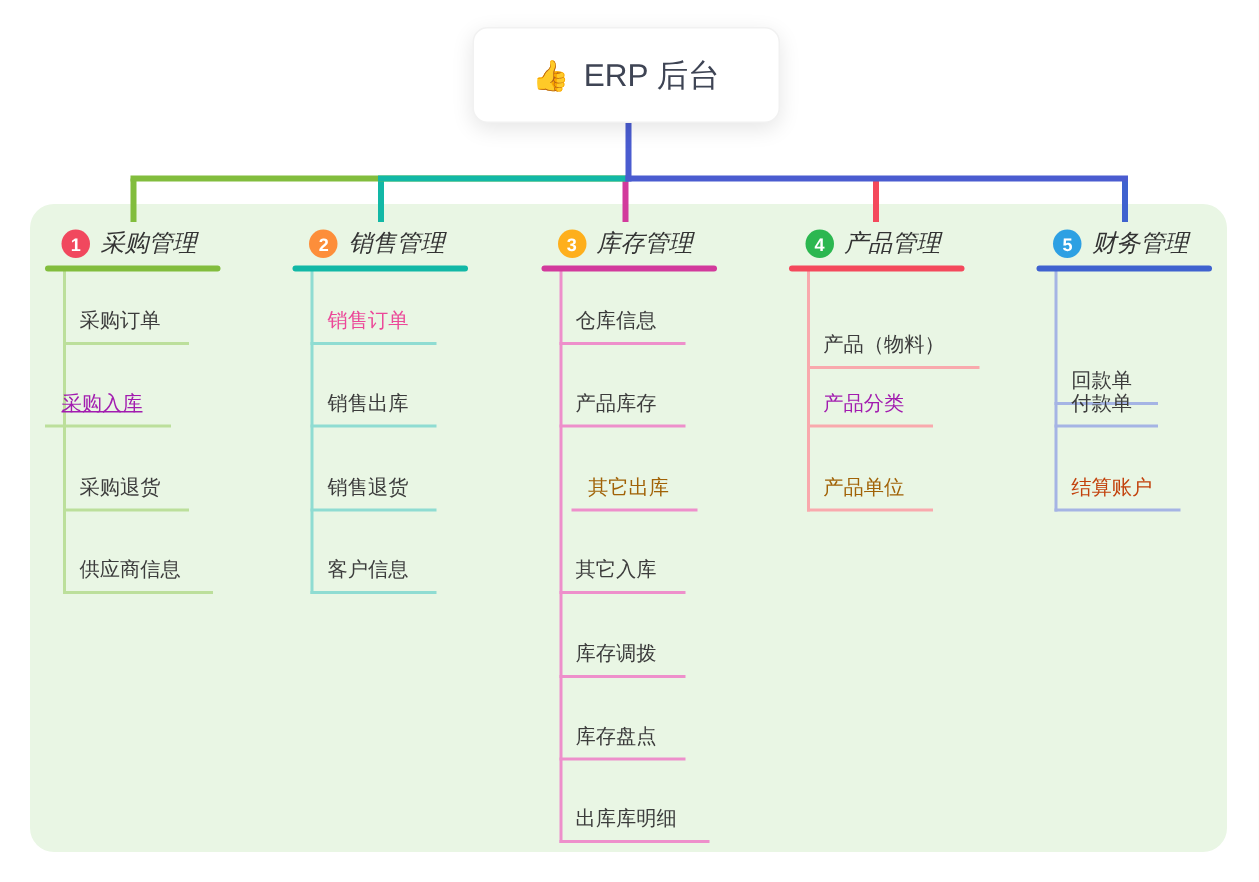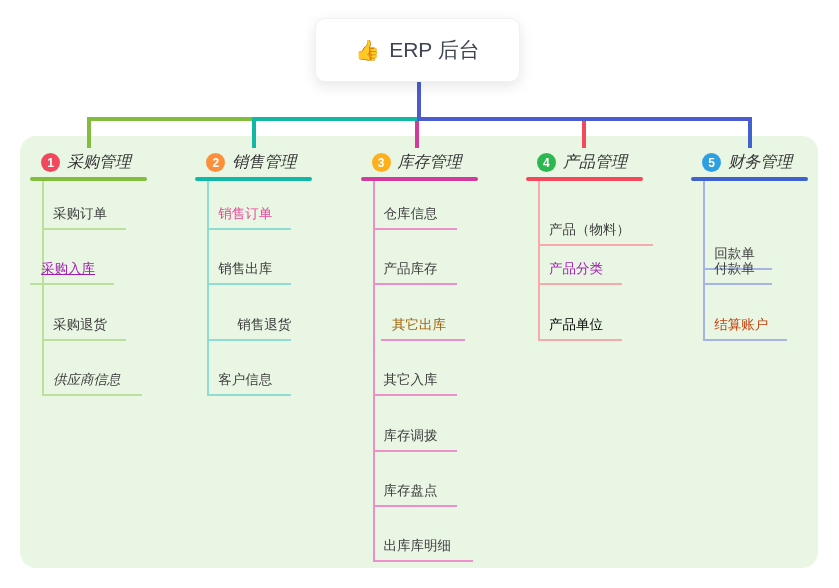--- a/index.html
+++ b/index.html
@@ -70,36 +70,36 @@
       <div class="vline" style="left: 42px; top: 180px; height: 216.2px; background: rgb(188, 223, 155);"></div>
       <div class="child-row" style="left: 42px; top: 204px; width: 84px; border-bottom-color: rgb(188, 223, 155); color: rgb(60, 60, 60);">
         <span>采购订单</span>
       </div>
       <div class="child-row" style="left: 30px; top: 259.4px; width: 84px; border-bottom-color: rgb(188, 223, 155); color: #a21caf; text-decoration: underline;">
         <span>采购入库</span>
       </div>
       <div class="child-row" style="left: 42px; top: 314.8px; width: 84px; border-bottom-color: rgb(188, 223, 155); color: rgb(60, 60, 60);">
         <span>采购退货</span>
       </div>
-      <div class="child-row" style="left: 42px; top: 370.2px; width: 100px; border-bottom-color: rgb(188, 223, 155); color: rgb(60, 60, 60); font-style: italic;">
+      <div class="child-row" style="left: 42px; top: 370.2px; width: 100px; border-bottom-color: rgb(188, 223, 155); color: rgb(60, 60, 60);">
         <span>供应商信息</span>
       </div>
       <div class="branch-row" style="left: 195.3px;">
         <span class="badge" style="background: rgb(253, 142, 58);">2</span>
         <span class="branch-label">销售管理</span>
       </div>
       <div class="parent-underline" style="left: 195.3px; top: 177px; width: 117px; background: rgb(18, 184, 166);"></div>
       <div class="vline" style="left: 207.3px; top: 180px; height: 216.2px; background: rgb(143, 220, 210);"></div>
       <div class="child-row" style="left: 207.3px; top: 204px; width: 84px; border-bottom-color: rgb(143, 220, 210); color: #ec4899;">
         <span>销售订单</span>
       </div>
       <div class="child-row" style="left: 207.3px; top: 259.4px; width: 84px; border-bottom-color: rgb(143, 220, 210); color: rgb(60, 60, 60);">
         <span>销售出库</span>
       </div>
-      <div class="child-row" style="left: 207.3px; top: 314.8px; width: 84px; border-bottom-color: rgb(143, 220, 210); color: rgb(60, 60, 60); justify-content: flex-end;">
+      <div class="child-row" style="left: 207.3px; top: 314.8px; width: 84px; border-bottom-color: rgb(143, 220, 210); color: rgb(60, 60, 60);">
         <span>销售退货</span>
       </div>
       <div class="child-row" style="left: 207.3px; top: 370.2px; width: 84px; border-bottom-color: rgb(143, 220, 210); color: rgb(60, 60, 60);">
         <span>客户信息</span>
       </div>
       <div class="branch-row" style="left: 360.6px;">
         <span class="badge" style="background: rgb(254, 175, 28);">3</span>
         <span class="branch-label">库存管理</span>
       </div>
       <div class="parent-underline" style="left: 360.6px; top: 177px; width: 117px; background: rgb(210, 58, 156);"></div>
@@ -130,21 +130,21 @@
         <span class="branch-label">产品管理</span>
       </div>
       <div class="parent-underline" style="left: 525.9px; top: 177px; width: 117px; background: rgb(244, 73, 92);"></div>
       <div class="vline" style="left: 537.9px; top: 180px; height: 160.8px; background: rgb(249, 169, 173);"></div>
       <div class="child-row" style="left: 537.9px; top: 204px; width: 115px; border-bottom-color: rgb(249, 169, 173); color: rgb(60, 60, 60); margin-top: 16px;">
         <span>产品（物料）</span>
       </div>
       <div class="child-row" style="left: 537.9px; top: 259.4px; width: 84px; border-bottom-color: rgb(249, 169, 173); color: #a21caf;">
         <span>产品分类</span>
       </div>
-      <div class="child-row" style="left: 537.9px; top: 314.8px; width: 84px; border-bottom-color: rgb(249, 169, 173); color: #000000; align-items: flex-end;">
+      <div class="child-row" style="left: 537.9px; top: 314.8px; width: 84px; border-bottom-color: rgb(249, 169, 173); color: #a16207; align-items: flex-end;">
         <span>产品单位</span>
       </div>
       <div class="branch-row" style="left: 691.2px;">
         <span class="badge" style="background: rgb(45, 160, 227);">5</span>
         <span class="branch-label">财务管理</span>
       </div>
       <div class="parent-underline" style="left: 691.2px; top: 177px; width: 117px; background: rgb(63, 98, 207);"></div>
       <div class="vline" style="left: 703.2px; top: 180px; height: 160.8px; background: rgb(165, 180, 228);"></div>
       <div class="child-row" style="left: 703.2px; top: 204px; width: 69px; border-bottom-color: rgb(165, 180, 228); color: rgb(60, 60, 60); margin-top: 40px;">
         <span>回款单</span>

